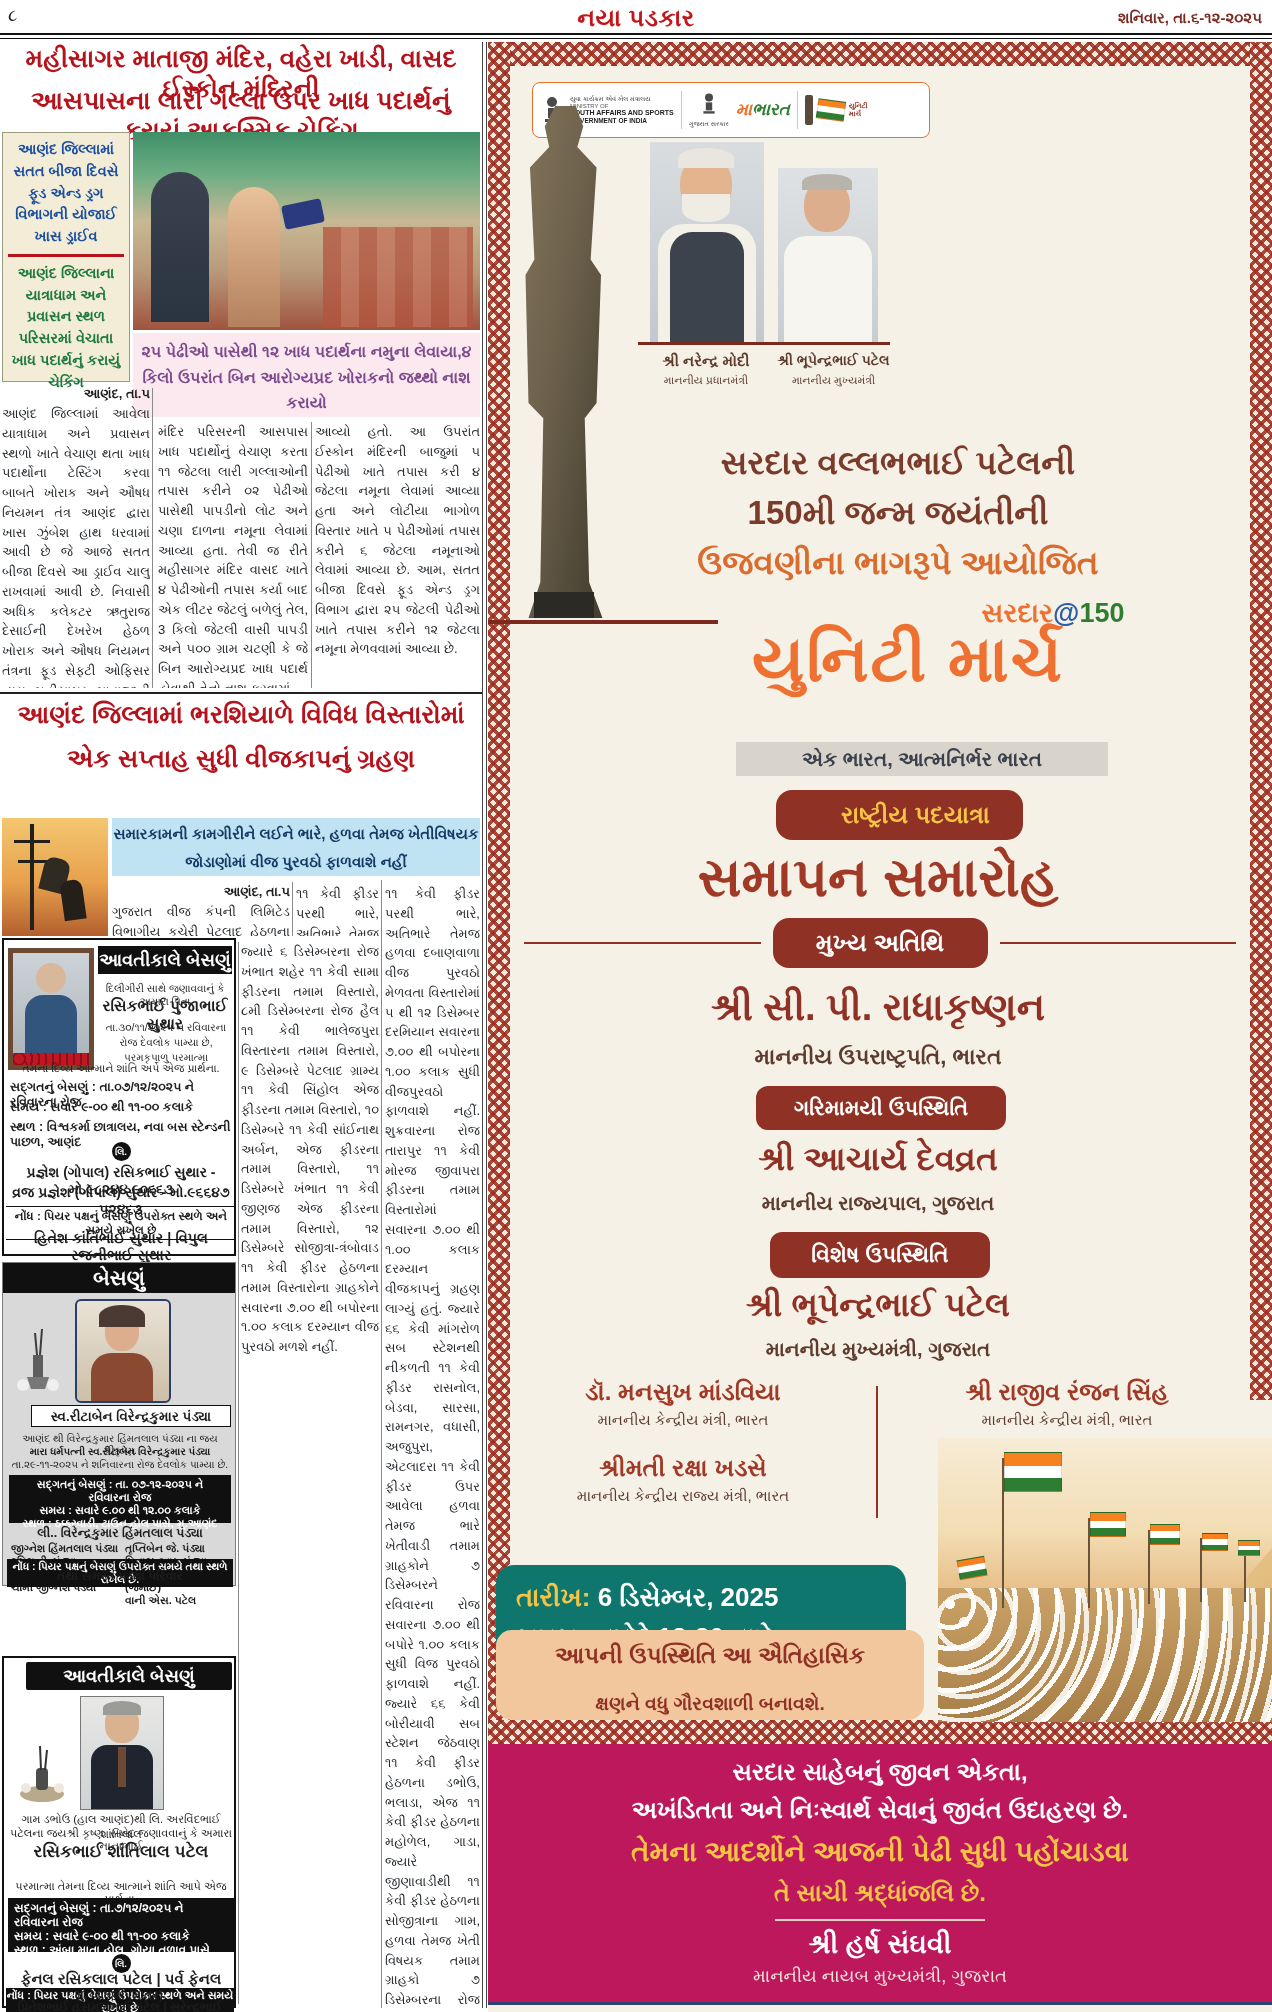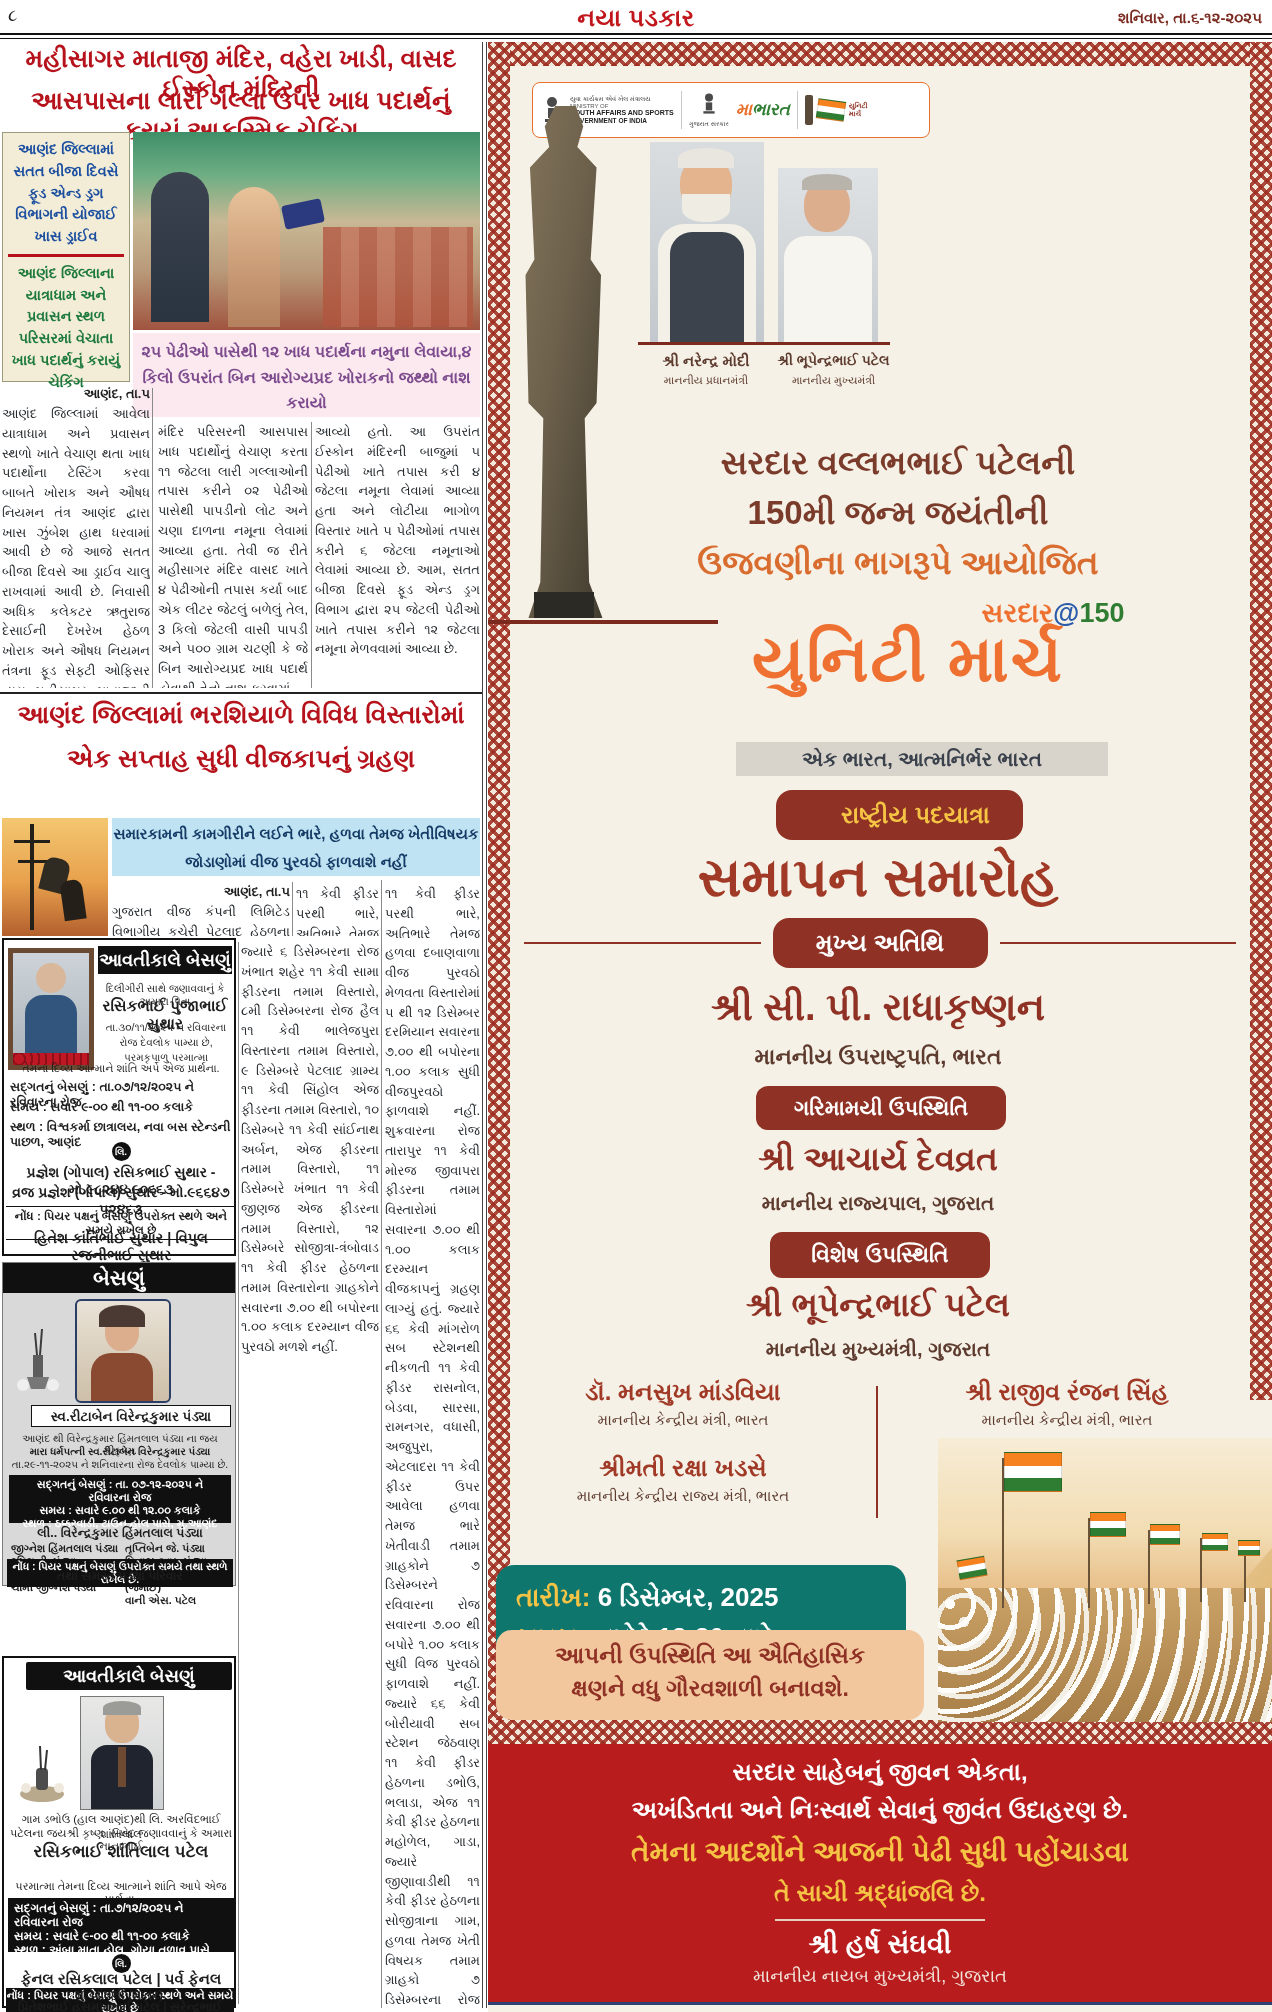--- a/index.html
+++ b/index.html
@@ -315,21 +315,21 @@
         <span class="b" style="color:#fff;">બપોરે 12:30 વાગે</span>
       </div>
       <div style="font-size:26px;line-height:40px;">
         <span class="b" style="color:#f6c445;">સ્થળ:</span>
         <span class="b" style="color:#fff;">એકતા નગર, ગુજરાત</span>
       </div>
     </div>
 
     <div class="abs ctr" style="left:8px;top:1588px;width:428px;height:90px;background:#f3c79e;border-radius:16px;box-sizing:border-box;padding-top:12px;">
       <div class="b maroon" style="font-size:23px;">આપની ઉપસ્થિતિ આ ઐતિહાસિક</div>
-      <div class="b maroon" style="font-size:23px;margin-top:6px;">ક્ષણને વધુ ગૌરવશાળી બનાવશે.</div>
+      <div class="b maroon" style="font-size:19px;margin-top:24px;">ક્ષણને વધુ ગૌરવશાળી બનાવશે.</div>
     </div>
 
     <div class="abs clip" style="left:450px;top:1396px;width:334px;height:284px;background:linear-gradient(180deg,#f7ecd6 0%,#f2dcb2 34%,#e3b277 62%,#c9995b 100%);">
       <div class="abs" style="left:150px;top:110px;width:184px;height:174px;background:linear-gradient(135deg,#f0d8a8 0%,#d8a963 100%);clip-path:polygon(100% 0,100% 100%,0 100%,55% 55%);"></div>
       <div class="abs" style="left:0;top:150px;width:334px;height:134px;background:
            repeating-radial-gradient(circle at 12px 16px,#fdfcf8 0 5px,rgba(0,0,0,0) 5px 21px),
            repeating-radial-gradient(circle at 26px 34px,#f3efe4 0 5px,rgba(0,0,0,0) 5px 24px),
            linear-gradient(180deg,#caa267,#a87f48);"></div>
       <div class="abs pole" style="left:64px;top:20px;height:150px;"></div>
       <div class="abs flag" style="left:66px;top:14px;width:56px;height:38px;"></div>
@@ -337,21 +337,21 @@
       <div class="abs flag" style="left:152px;top:74px;width:34px;height:23px;"></div>
       <div class="abs pole" style="left:210px;top:92px;height:74px;"></div>
       <div class="abs flag" style="left:212px;top:86px;width:28px;height:19px;"></div>
       <div class="abs pole" style="left:262px;top:100px;height:64px;"></div>
       <div class="abs flag" style="left:264px;top:95px;width:24px;height:16px;"></div>
       <div class="abs pole" style="left:306px;top:108px;height:56px;"></div>
       <div class="abs flag" style="left:300px;top:102px;width:20px;height:14px;"></div>
       <div class="abs flag" style="left:20px;top:120px;width:26px;height:18px;transform:rotate(-10deg);"></div>
     </div>
 
-    <div class="abs ctr" style="left:0;top:1702px;width:784px;height:258px;background:#b91c1c;">
+    <div class="abs ctr" style="left:0;top:1702px;width:784px;height:258px;background:#be185d;">
       <div class="b" style="font-size:24px;color:#fff;padding-top:14px;">સરદાર સાહેબનું જીવન એકતા,</div>
       <div class="b" style="font-size:24px;color:#fff;margin-top:10px;">અખંડિતતા અને નિઃસ્વાર્થ સેવાનું જીવંત ઉદાહરણ છે.</div>
       <div class="b" style="font-size:28px;color:#f6c445;margin-top:12px;">તેમના આદર્શોને આજની પેઢી સુધી પહોંચાડવા</div>
       <div class="b" style="font-size:24px;color:#f6c445;margin-top:10px;">તે સાચી શ્રદ્ધાંજલિ છે.</div>
       <div style="width:210px;height:0;border-top:2px solid #e4cfc2;margin:12px auto 0;"></div>
       <div class="b" style="font-size:27px;color:#fff;margin-top:8px;">શ્રી હર્ષ સંઘવી</div>
       <div style="font-size:18px;color:#f2e3da;margin-top:6px;">માનનીય નાયબ મુખ્યમંત્રી, ગુજરાત</div>
     </div>
     <div class="abs" style="left:0;top:1960px;width:784px;height:3px;background:#2e4170;"></div>
   </div>

